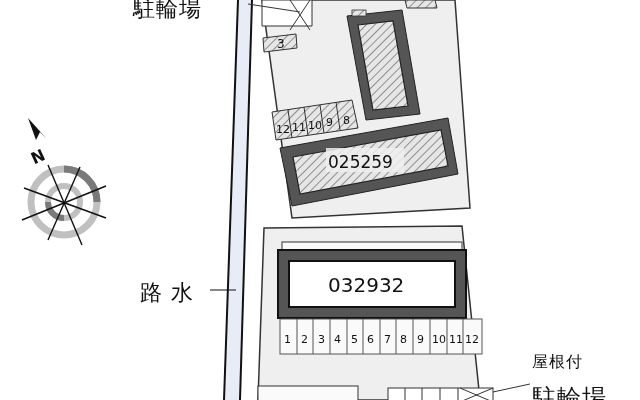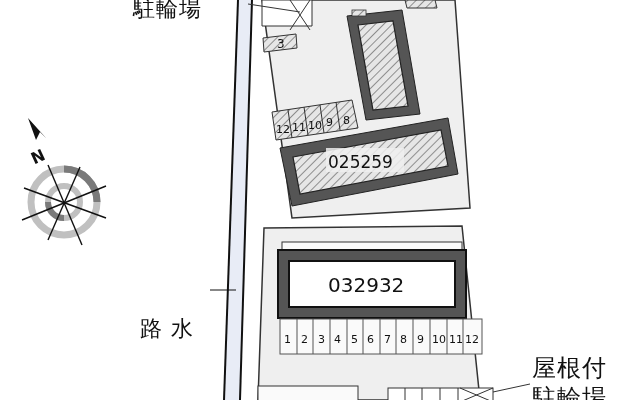--- a/index.html
+++ b/index.html
@@ -134,15 +134,15 @@
       <line x1="80" y1="167" x2="48" y2="240"></line>
       <line x1="24" y1="188" x2="106" y2="218"></line>
       <line x1="22" y1="220" x2="106" y2="186"></line>
     </g>
     <polygon points="28,118 36,140 40,132 46,138" fill="#111"></polygon>
     <text class="svgtext" x="31" y="162" font-size="16" font-weight="bold" transform="rotate(-25 38 156)">N</text>
   </g>
 </svg>
 
 <div class="label" style="left:133px; top:-6px;">駐輪場</div>
-<div class="label" style="left:140px; top:278px;margin-top:36px;">路 水</div>
-<div class="label" style="left:532px; top:352px; font-size:24px;">屋根付</div>
+<div class="label" style="left:140px; top:278px;">路 水</div>
+<div class="label" style="left:532px; top:352px; font-size:16px;">屋根付</div>
 <div class="label" style="left:532px; top:382px; font-size:24px;">駐輪場</div>
 
 </body></html>

